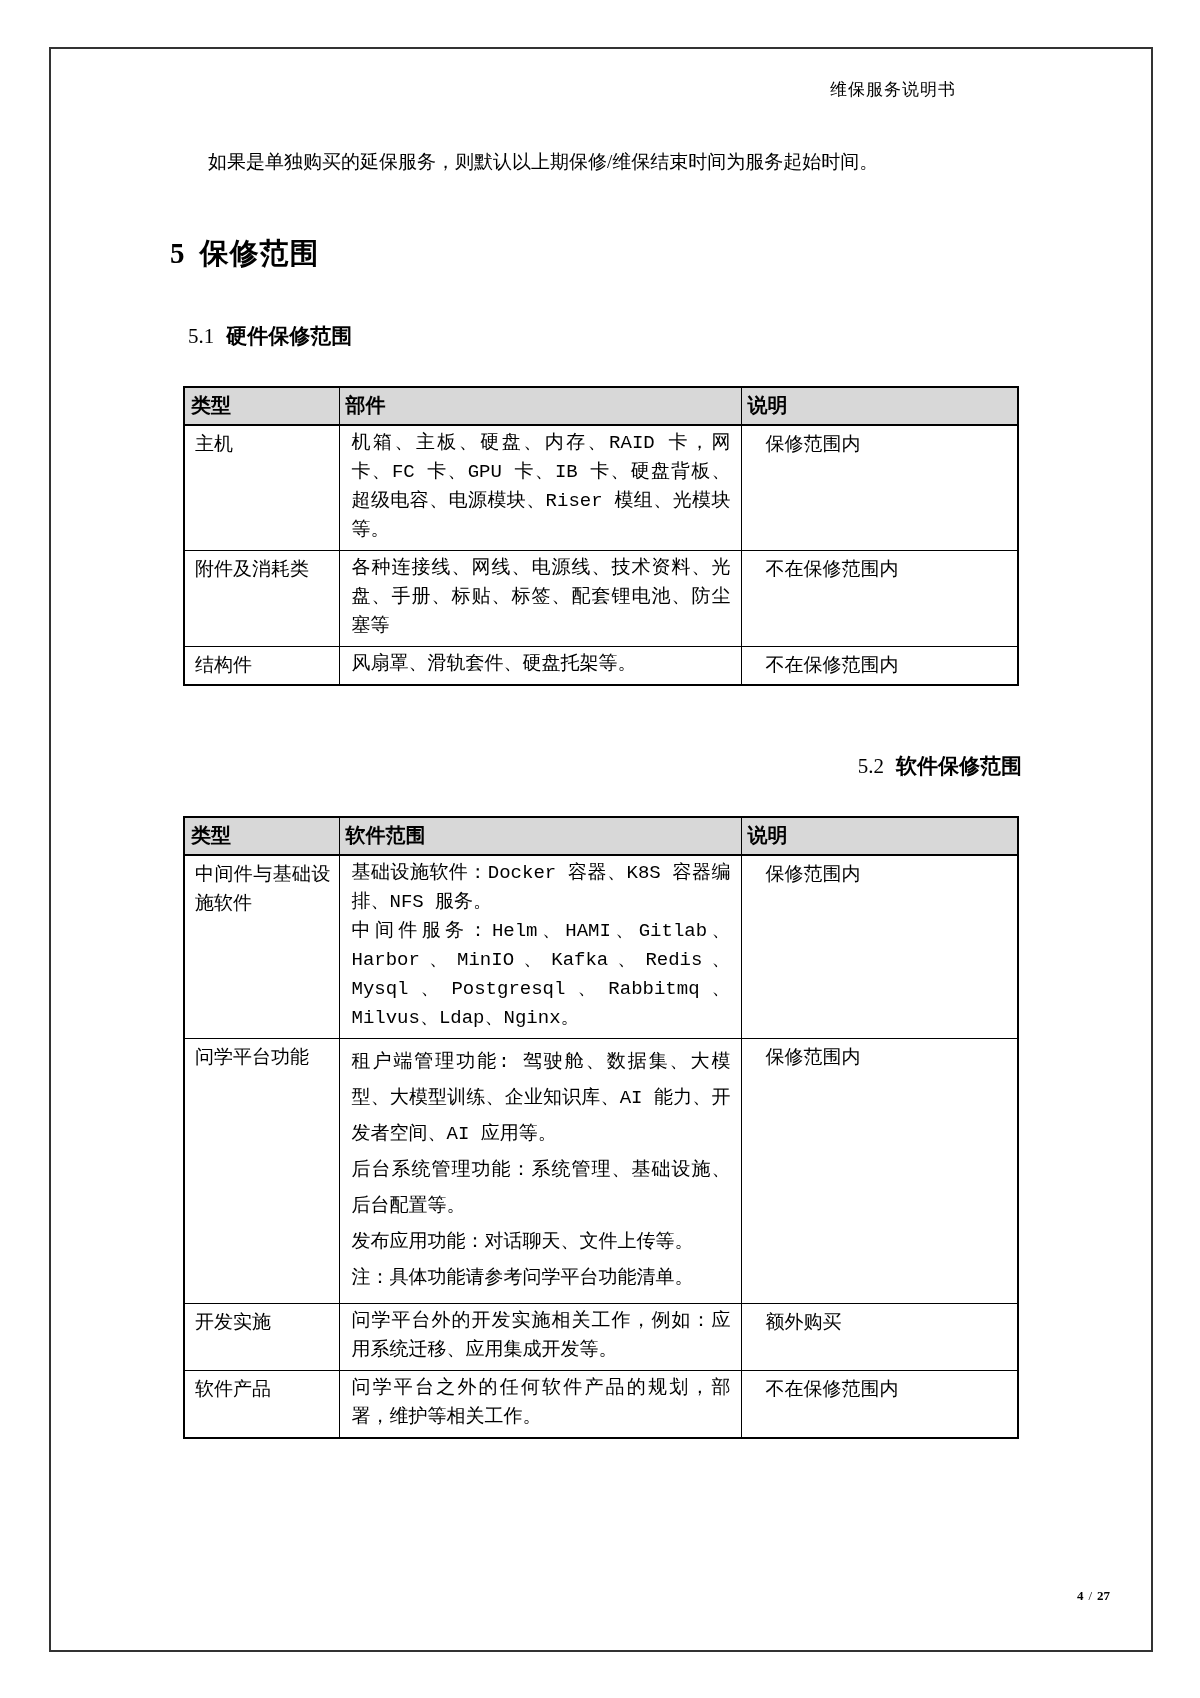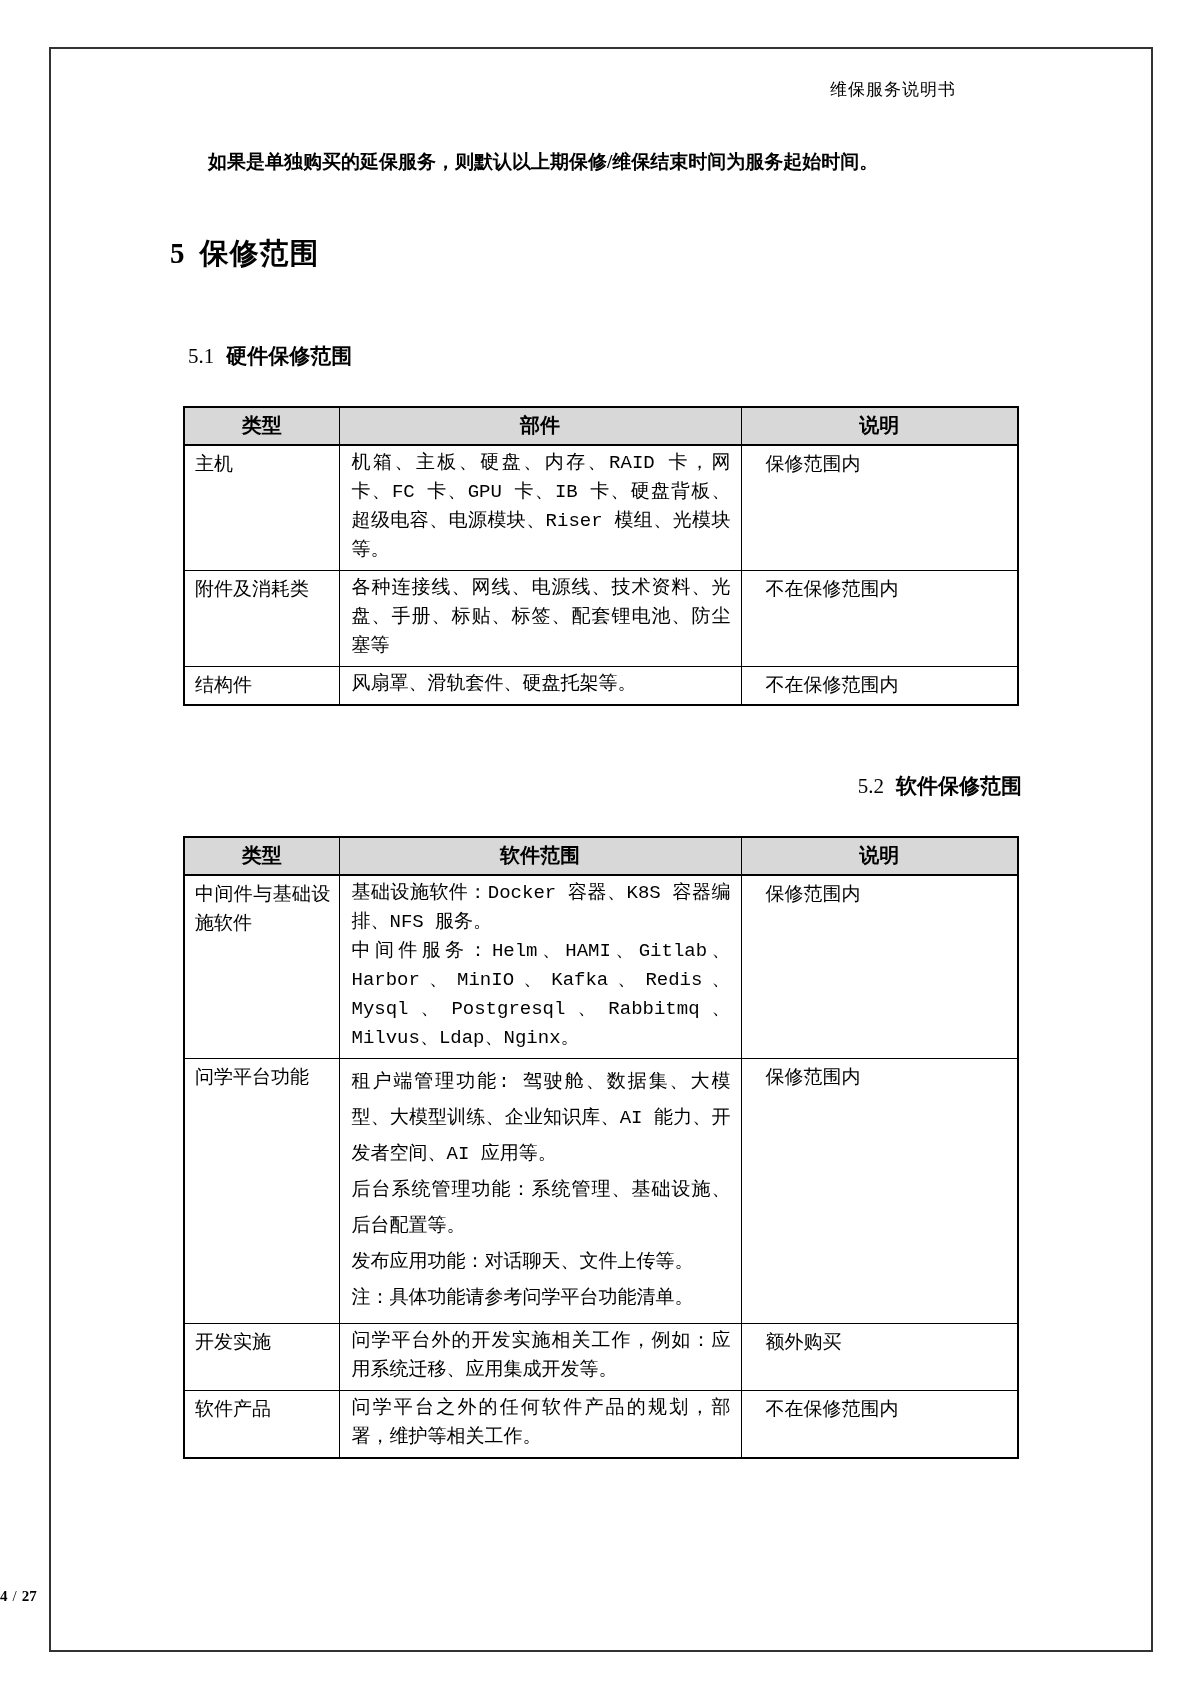--- a/index.html
+++ b/index.html
@@ -36,35 +36,34 @@
     padding-right: 66px;
     text-align: right;
     font-size: 17px;
     letter-spacing: 1px;
   }
   .intro {
     margin: 46px 0 0 0;
     text-indent: 2em;
     font-size: 19px;
     line-height: 29px;
-    font-weight: bold;
   }
   .h1 {
     margin-top: 58px;
     font-size: 29px;
     font-weight: bold;
     font-family: "Liberation Sans", "DejaVu Sans", sans-serif;
     letter-spacing: 1px;
   }
   .h1 .sec-num {
     font-family: "Liberation Serif", "DejaVu Serif", serif;
     margin-right: 14px;
   }
   .h2 {
-    margin-top: 68px;
+    margin-top: 48px;
     margin-left: 18px;
     font-size: 21px;
     font-weight: bold;
     font-family: "Liberation Sans", "DejaVu Sans", sans-serif;
   }
   .h2 .sec-num {
     font-family: "Liberation Serif", "DejaVu Serif", serif;
     font-weight: normal;
     margin-right: 12px;
   }
@@ -79,21 +78,21 @@
   }
   table.spec th, table.spec td {
     border: 1.5px solid #000000;
     font-size: 19px;
     vertical-align: top;
     box-sizing: border-box;
   }
   table.spec th {
     background: #d8d8d8;
     font-weight: bold;
-    text-align: center;
+    text-align: left;
     padding: 4px 6px 5px 6px;
     font-size: 20px;
     font-family: "Liberation Sans", "DejaVu Sans", sans-serif;
     border-bottom: 2px solid #000000;
   }
   col.c1 { width: 155px; }
   col.c2 { width: 402px; }
   col.c3 { width: 277px; }
   td.cell-type {
     padding: 3px 8px 5px 10px;
@@ -111,22 +110,22 @@
   td.cell-desc.spaced { line-height: 36px; padding-top: 5px; padding-bottom: 7px; }
   td.cell-note {
     padding: 3px 8px 5px 24px;
     line-height: 29px;
   }
   .footer {
     position: absolute;
     left: 0;
     right: 90px;
     top: 1588px;
-    text-align: left;
-    font-size: 15px;
+    text-align: right;
+    font-size: 13px;
     font-weight: bold;
   }
   .footer .sep { font-weight: normal; padding: 0 5px; }
 </style>
 </head>
 <body>
 
 <div class="page">
   <div class="page-border"></div>
 

